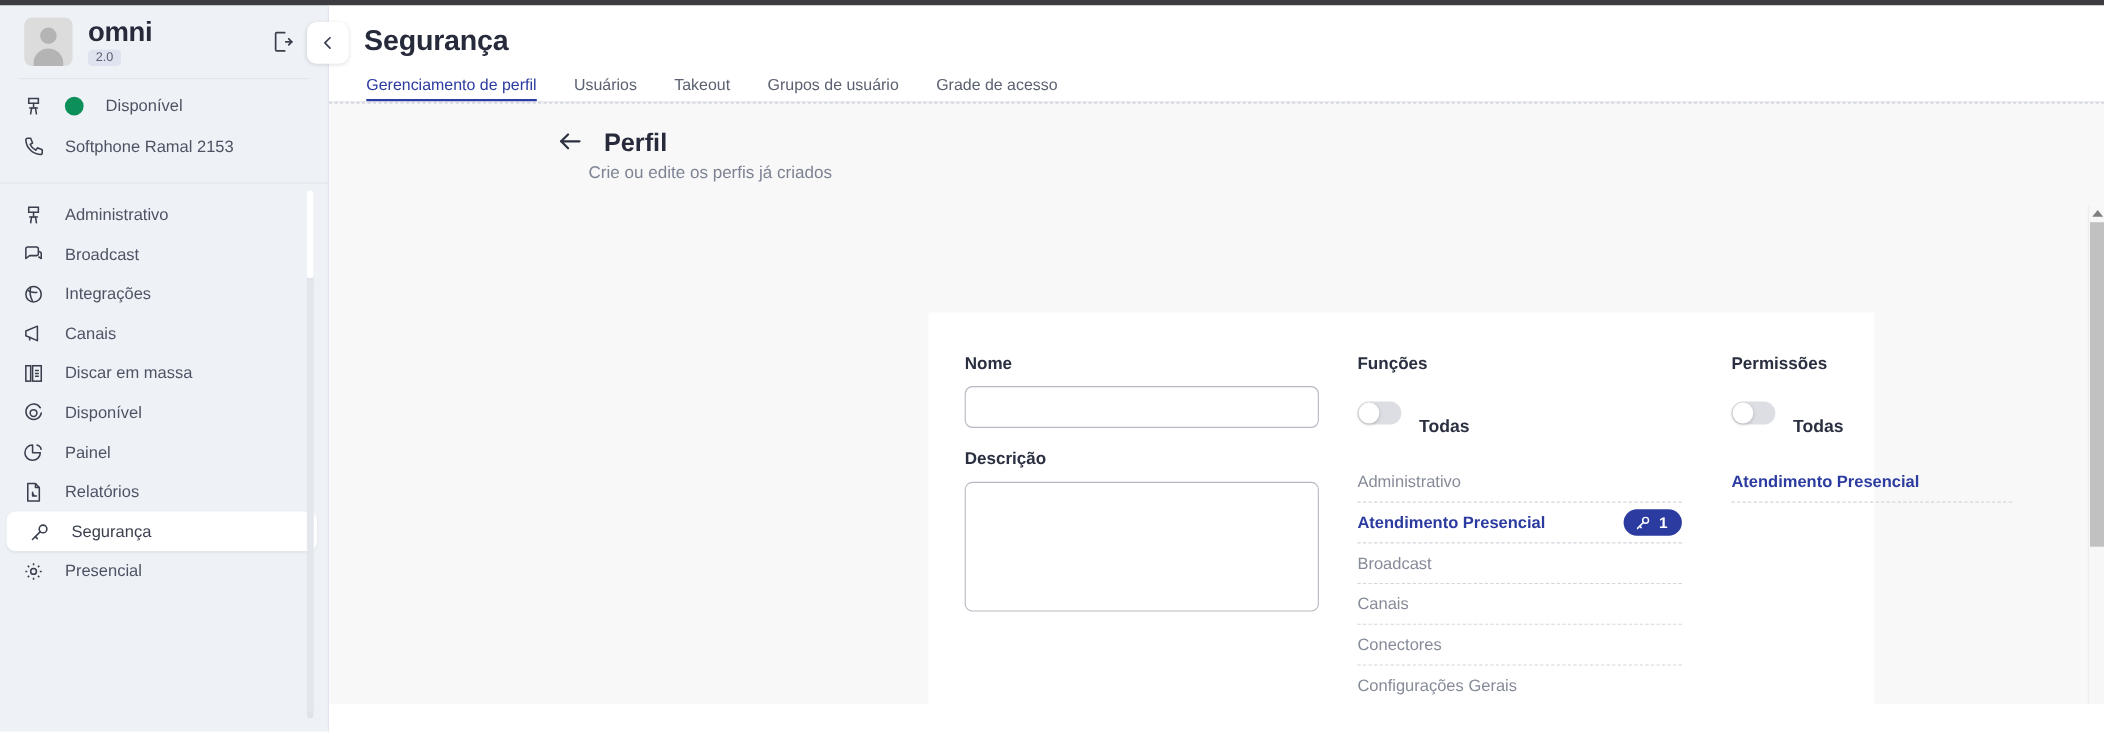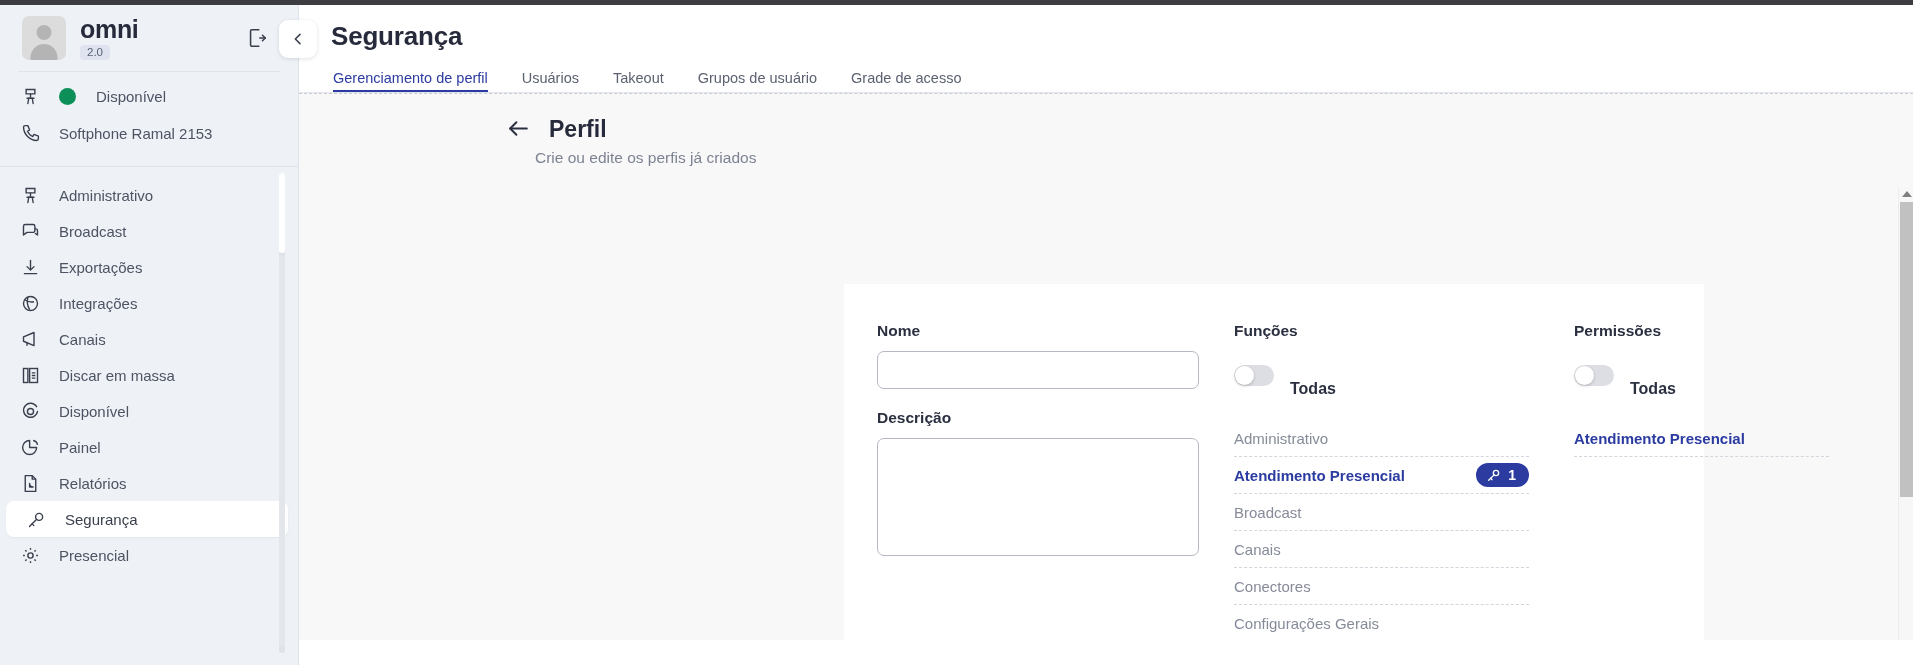--- a/index.html
+++ b/index.html
@@ -215,30 +215,20 @@
         <div class="navitem">
           <span>
             <svg width="21" height="21" viewBox="0 0 24 24" fill="none" stroke="#3a3f4d" stroke-width="1.6" stroke-linejoin="round">
               <path d="M4 6a2 2 0 0 1 2-2h9a2 2 0 0 1 2 2v5a2 2 0 0 1-2 2H8l-4 3z"></path>
                 <path d="M17 9h1a2 2 0 0 1 2 2v5l-3-2"></path>
             </svg>
             </span>
           <span class="lbl">Broadcast</span>
         </div>
 
-        <div class="navitem">
-          <span>
-            <svg width="21" height="21" viewBox="0 0 24 24" fill="none" stroke="#3a3f4d" stroke-width="1.6" stroke-linecap="round" stroke-linejoin="round">
-              <path d="M12 4v10"></path>
-                <path d="M8 11l4 4 4-4"></path>
-                <path d="M5 19h14"></path>
-            </svg>
-            </span>
-          <span class="lbl">Exportações</span>
-        </div>
 
         <div class="navitem">
           <span>
             <svg width="21" height="21" viewBox="0 0 24 24" fill="none" stroke="#3a3f4d" stroke-width="1.6">
               <circle cx="12" cy="12" r="8"></circle>
                 <path d="M6 8c3 2 5 3 10 2"></path>
                 <path d="M9 5c-1 4-1 9 2 14"></path>
             </svg>
             </span>
           <span class="lbl">Integrações</span>

